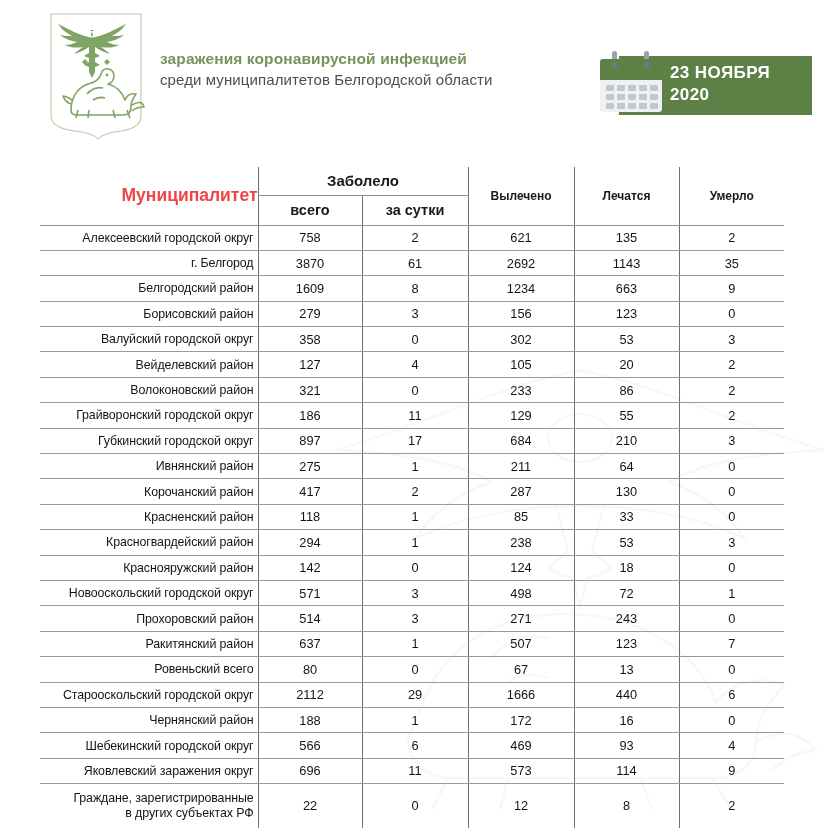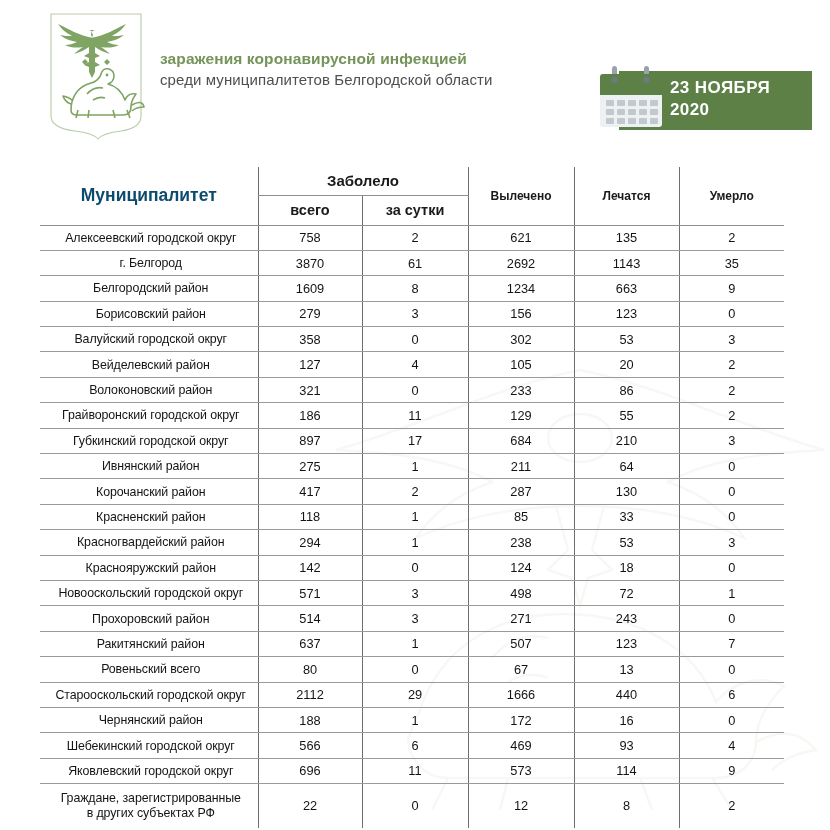--- a/index.html
+++ b/index.html
@@ -70,21 +70,21 @@
     font-weight: normal;
     line-height: 22px;
     letter-spacing: 0.1px;
     white-space: nowrap;
   }
 
   
   .date-badge {
     position: absolute;
     left: 597px;
-    top: 64px;
+    top: 49px;
     width: 215px;
     height: 70px;
   }
   .badge-bar {
     position: absolute;
     left: 22px;
     top: 7px;
     width: 193px;
     height: 59px;
     background: #5d8046;
@@ -133,22 +133,22 @@
 
   table.data th, table.data td {
     padding: 0;
     vertical-align: middle;
   }
 
   
   .th-name {
     font-size: 17.5px;
     font-weight: bold;
-    color: #0c4a6e;
-    text-align: center;
+    color: #ef4444;
+    text-align: right;
     padding-left: 8px;
     height: 58px;
     border-bottom: 1.6px solid #8f8f8f;
   }
   .th-group {
     font-size: 15px;
     color: #1a1a1a;
     text-align: center;
     height: 28px;
     border-left: 1.4px solid #6e6e6e;
@@ -175,21 +175,21 @@
   .th-sub.first { border-left: 1.4px solid #6e6e6e; }
 
   
   tbody tr td {
     height: 25.4px;
     border-bottom: 1.15px solid #9a9a9a;
     font-size: 12.3px;
     color: #141414;
   }
   tbody tr td.name {
-    text-align: center;
+    text-align: right;
     padding-left: 8px;
     padding-right: 4px;
     font-size: 12.4px;
     letter-spacing: -0.1px;
   }
   tbody tr td.num {
     text-align: center;
     border-left: 1.25px solid #6e6e6e;
     font-size: 12.8px;
   }
@@ -473,21 +473,21 @@
           </tr>
           <tr>
             <td class="name">Шебекинский  городской округ</td>
             <td class="num">566</td>
             <td class="num">6</td>
             <td class="num">469</td>
             <td class="num">93</td>
             <td class="num">4</td>
           </tr>
           <tr>
-            <td class="name">Яковлевский городской округ</td>
+            <td class="name">Яковлевский заражения округ</td>
             <td class="num">696</td>
             <td class="num">11</td>
             <td class="num">573</td>
             <td class="num">114</td>
             <td class="num">9</td>
           </tr>
           <tr class="tall">
             <td class="name">Граждане, зарегистрированные<span class="nm-l2">в других субъектах РФ</span></td>
             <td class="num">22</td>
             <td class="num">0</td>

